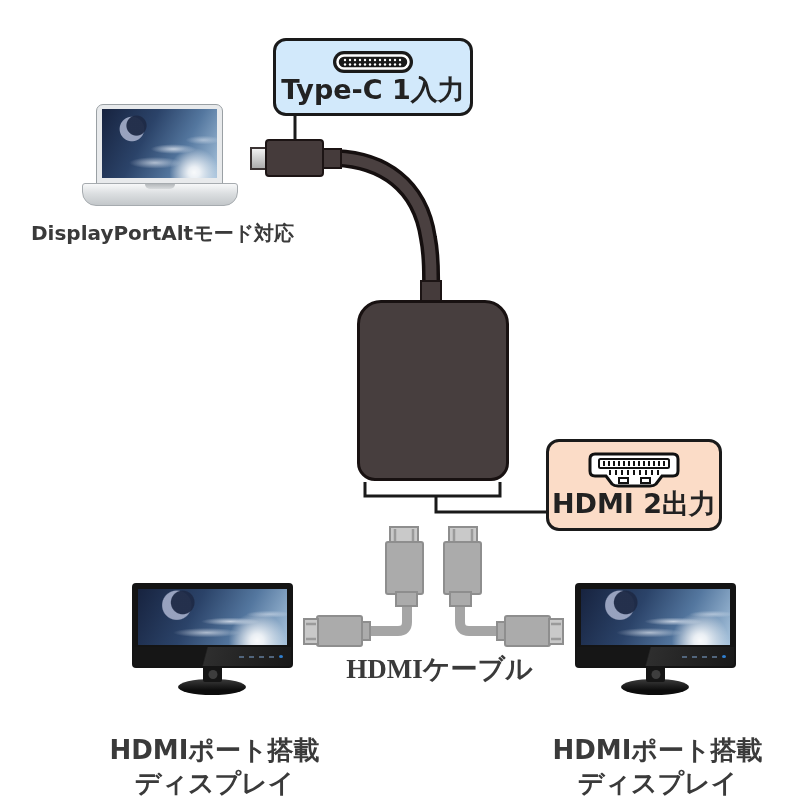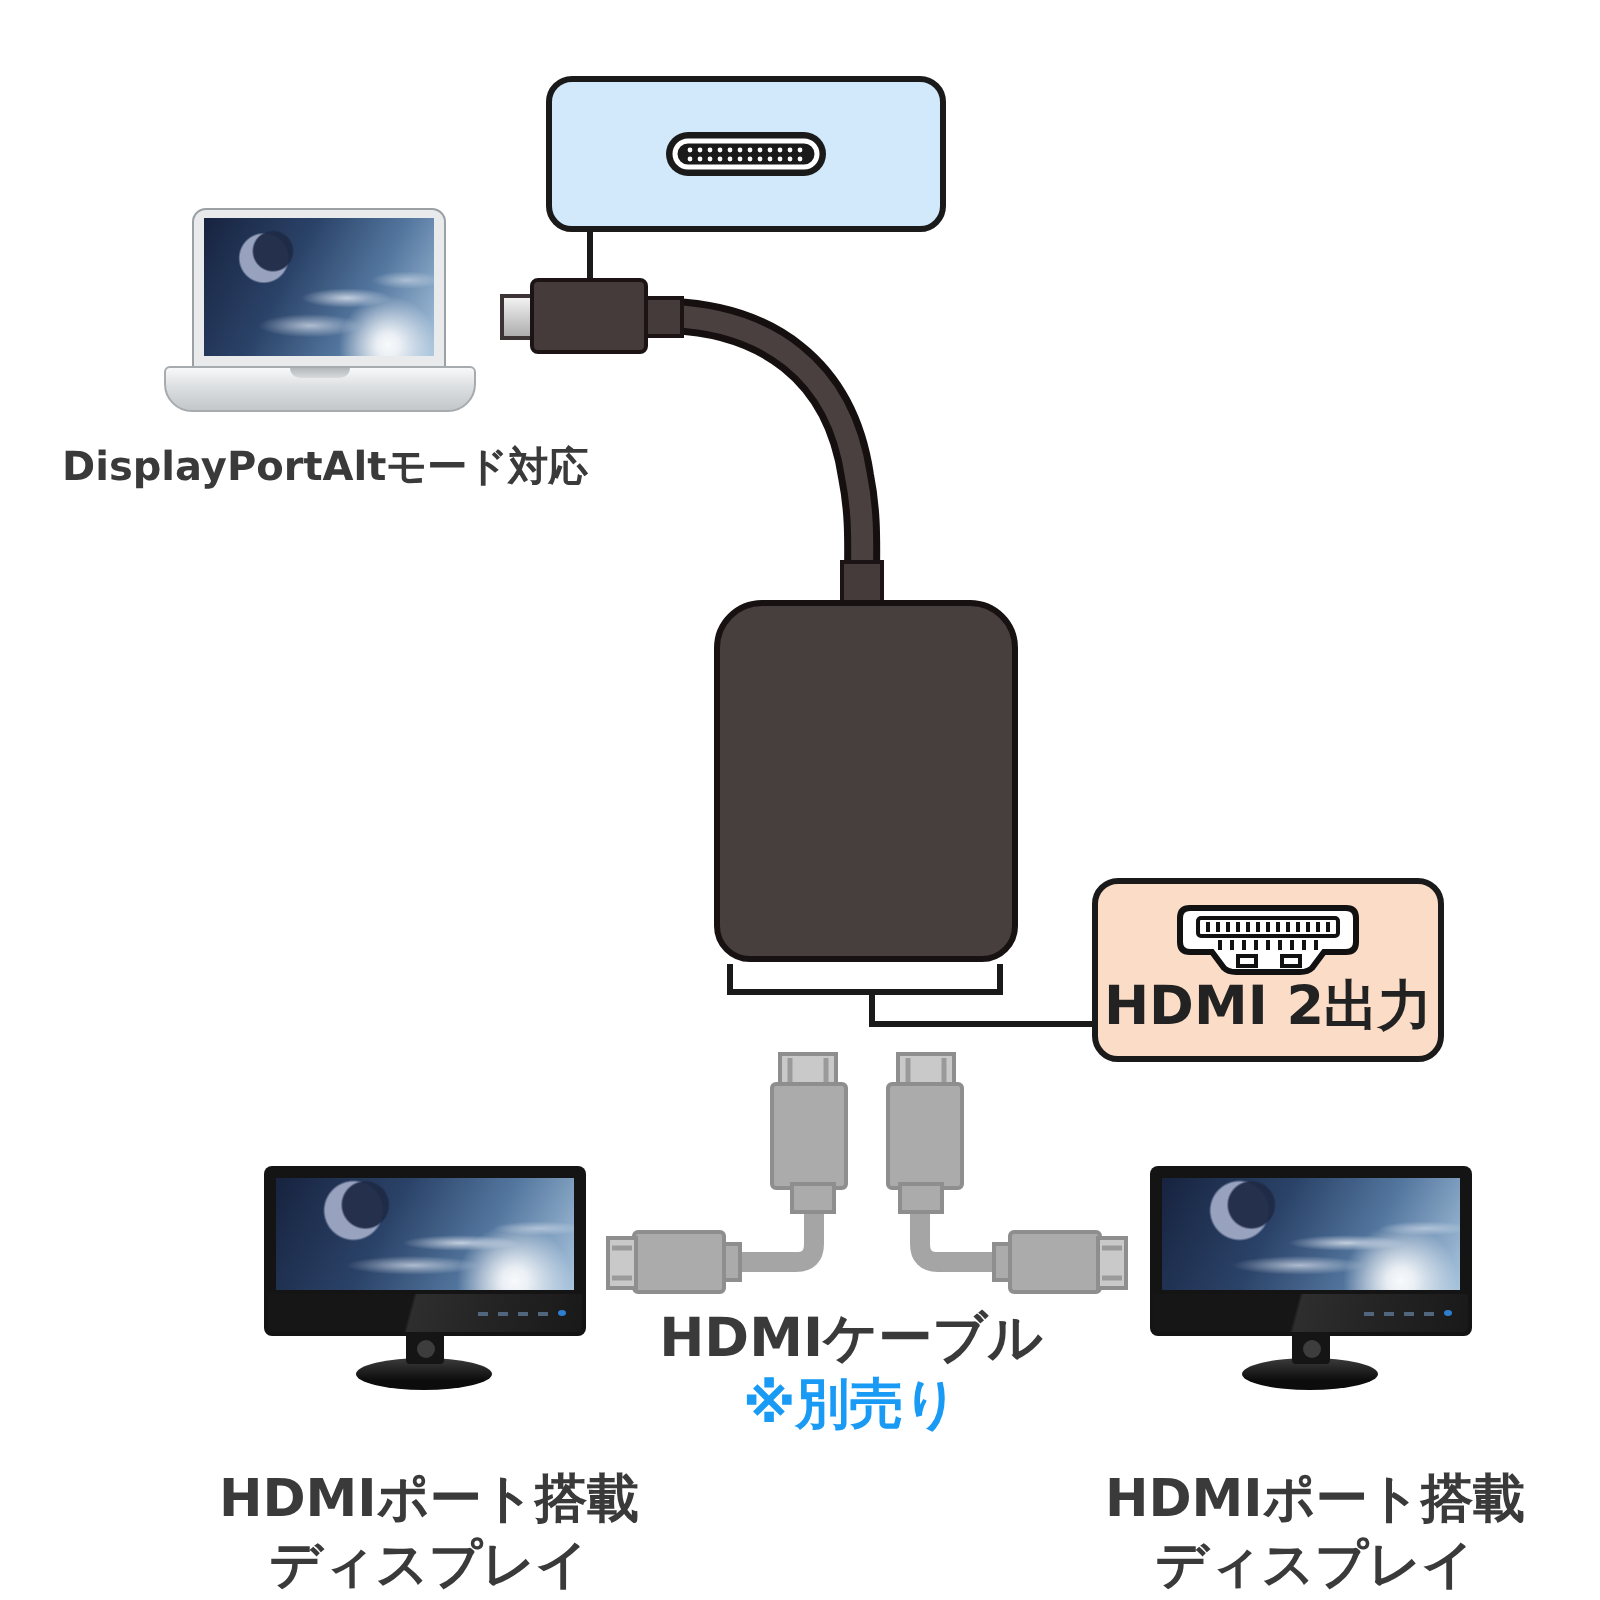--- a/index.html
+++ b/index.html
@@ -16,21 +16,21 @@
   }
   .callout.blue{left:273px;top:38px;width:200px;height:78px;background:#d2e9fb;}
   .callout.peach{left:546px;top:439px;width:176px;height:92px;background:#fbdcc7;}
   .callout-label{
     font-size:27px;font-weight:bold;color:#222222;letter-spacing:0px;
     line-height:30px;white-space:nowrap;margin-top:1px;
   }
   
   .caption{font-weight:bold;color:#3a3a3a;}
   .laptop-caption{left:31px;top:216px;font-size:20px;line-height:34px;white-space:nowrap;}
-  .cable-caption{left:303px;top:653px;width:245px;text-align:center;font-size:27px;line-height:33px;}
+  .cable-caption{left:317px;top:653px;width:245px;text-align:center;font-size:27px;line-height:33px;font-family:Liberation Serif, serif;}
   .cable-caption .note{color:#189af5;}
   .monitor-caption{top:734px;width:225px;text-align:center;font-size:26px;line-height:33px;}
   .monitor-caption.left{left:102px;}
   .monitor-caption.right{left:545px;}
   
   .laptop-screen{
     left:96px;top:104px;width:127px;height:80px;background:#e8eaec;
     border:1.5px solid #9aa0a4;border-radius:7px 7px 0 0;box-sizing:border-box;
     padding:4px 5px 5px 5px;z-index:2;
   }
@@ -188,20 +188,21 @@
           <circle cx="33" cy="14.5" r="1.2"></circle>
           <circle cx="38" cy="14.5" r="1.2"></circle>
           <circle cx="43" cy="14.5" r="1.2"></circle>
           <circle cx="48" cy="14.5" r="1.2"></circle>
           <circle cx="53" cy="14.5" r="1.2"></circle>
           <circle cx="58" cy="14.5" r="1.2"></circle>
           <circle cx="63" cy="14.5" r="1.2"></circle>
           <circle cx="68" cy="14.5" r="1.2"></circle>
       </g>
     </svg>
+    <div class="callout-label">Type-C 1入力</div>
   </div>
 
   <div class="abs callout peach">
     <svg class="icon-svg" width="92" height="36" viewBox="0 0 92 36">
       <path d="M7,2 H85 Q90,2 90,7 V19 Q90,24 85,24 L74,24 L68,32 Q66,34 62,34 H30 Q26,34 24,32 L18,24 L7,24 Q2,24 2,19 V7 Q2,2 7,2 Z" fill="#ffffff" stroke="#111111" stroke-width="3"></path>
       <rect x="11" y="7" width="70" height="9" rx="1.5" fill="#ffffff" stroke="#111111" stroke-width="2"></rect>
       <g stroke="#111111" stroke-width="2">
         <line x1="16" y1="9" x2="16" y2="14"></line>
           <line x1="21" y1="9" x2="21" y2="14"></line>
           <line x1="26" y1="9" x2="26" y2="14"></line>
@@ -245,21 +246,20 @@
 
   <div class="abs plug-tip"></div>
   <div class="abs plug-body"></div>
   <div class="abs plug-relief"></div>
 
   <div class="abs adapter-neck"></div>
   <div class="abs adapter-body"></div>
 
   <div class="abs caption cable-caption">
     <div>HDMIケーブル</div>
-    <div class="note">※別売り</div>
   </div>
 
   <div class="abs monitor-bezel left">
     <div class="sky"></div>
     <div class="monitor-strip">
       <div class="monitor-buttons">
         <i></i>
           <i></i>
           <i></i>
           <i></i>

